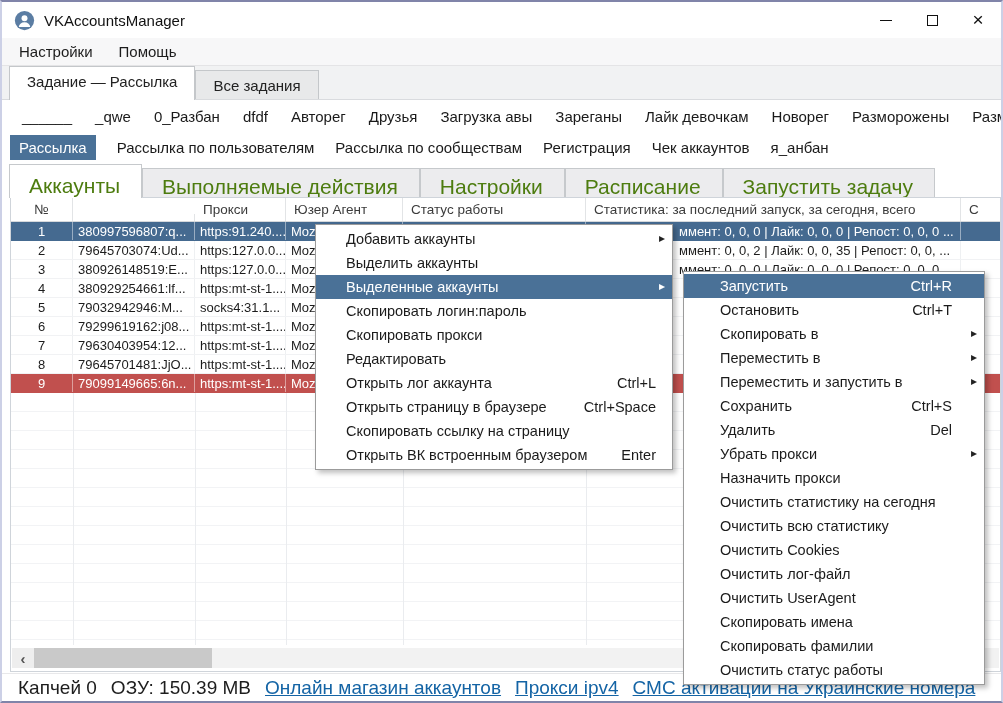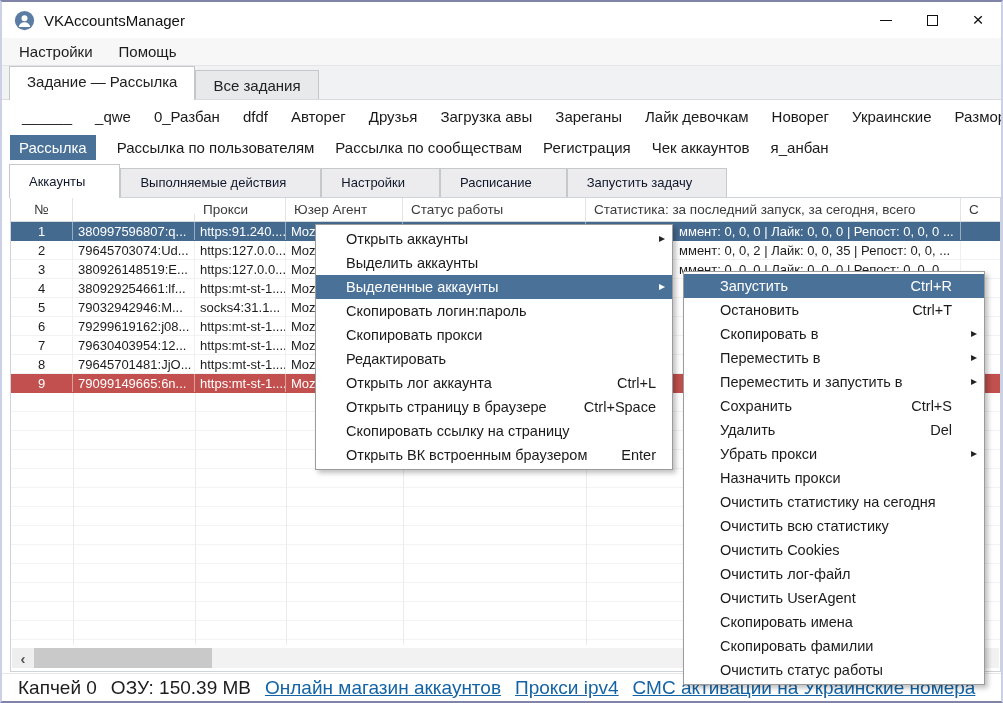--- a/index.html
+++ b/index.html
@@ -26,21 +26,21 @@
   .main-tabs{position:absolute;left:0;top:64px;width:999px;height:34px;background:#f1f2f3;border-bottom:1px solid #d9dbde;display:flex;align-items:flex-end;padding-left:7px;}
   .mtab{font-size:15px;color:#222;padding:6px 17px 8px 17px;background:#e8e9ea;border:1px solid #c4c7ca;border-bottom:none;height:29px;}
   .mtab.active{background:#fff;height:34px;margin-bottom:-1px;z-index:2;}
   
   .task-row1{position:absolute;left:0;top:100px;width:999px;height:29px;background:#fff;display:flex;align-items:center;gap:23px;padding-left:20px;font-size:15px;color:#1a1a1a;}
   .task-row2{position:absolute;left:0;top:129px;width:999px;height:32px;background:#fff;display:flex;align-items:center;gap:21px;padding-left:8px;font-size:15px;color:#1a1a1a;}
   .task{white-space:nowrap;}
   .task.selected{background:var(--accent);color:#fff;padding:4px 9px;}
   
   .inner-tabs{position:absolute;left:0;top:161px;width:999px;height:34px;background:#fff;display:flex;align-items:flex-end;padding-left:7px;}
-  .itab{font-size:13px;color:#0f172a;padding:6px 34px 8px 19px;background:#ececee;border:1px solid #c6c9cc;border-bottom:none;height:29px;}
+  .itab{font-size:21px;color:#4d7c0f;padding:6px 21px 8px 19px;background:#ececee;border:1px solid #c6c9cc;border-bottom:none;height:29px;}
   .itab.active{background:#fff;height:34px;margin-bottom:-1px;padding-top:9px;z-index:3;}
   
   .table-frame{position:absolute;left:8px;top:195px;width:991px;height:475px;background:#fff;border:1px solid #cfd4da;}
   .thead{display:flex;height:24px;border-bottom:1px solid #d6d9dc;background:#fff;}
   .th{font-size:13.5px;color:#3b3b3b;padding:4px 0 0 8px;border-right:1px solid #e2e4e6;overflow:hidden;white-space:nowrap;}
   .th.num{width:62px;text-align:center;padding-left:0;}
   .th.account{width:122px;margin-top:16px;} .th.proxy{width:91px;} .th.ua{width:117px;}
   .th.status{width:183px;} .th.stats{width:375px;} .th.extra{flex:1;border-right:none;}
   .trow{display:flex;height:19px;background:#fff;border-bottom:1px solid #f1f2f4;font-size:13px;color:#1c1c1c;}
   .td{padding:2px 0 0 5px;border-right:1px solid #eef0f2;overflow:hidden;white-space:nowrap;}
@@ -120,21 +120,21 @@
   <span class="task">______</span>
       <span class="task">_qwe</span>
       <span class="task">0_Разбан</span>
       <span class="task">dfdf</span>
       <span class="task">Авторег</span>
       <span class="task">Друзья</span>
       <span class="task">Загрузка авы</span>
       <span class="task">Зареганы</span>
       <span class="task">Лайк девочкам</span>
       <span class="task">Новорег</span>
-      <span class="task">Украинские</span>
+      <span class="task">Разморожены</span>
       <span class="task">Разморозка</span>
     </div>
   <div class="task-row2">
 
   <span class="task selected">Рассылка</span>
       <span class="task">Рассылка по пользователям</span>
       <span class="task">Рассылка по сообществам</span>
       <span class="task">Регистрация</span>
       <span class="task">Чек аккаунтов</span>
       <span class="task">я_анбан</span>
@@ -266,21 +266,21 @@
 
     <a>Онлайн магазин аккаунтов</a>
         <a>Прокси ipv4</a>
         <a>СМС активации на Украинские номера</a>
       </span>
   </div>
 
   <div class="menu menu1">
 
       <div class="menu-item">
-        <span>Открыть аккаунты</span>
+        <span>Добавить аккаунты</span>
 
         <span class="arrow">▸</span>
       </div>
 
       <div class="menu-item">
         <span>Выделить аккаунты</span>
 
       </div>
 
       <div class="menu-item hl">

